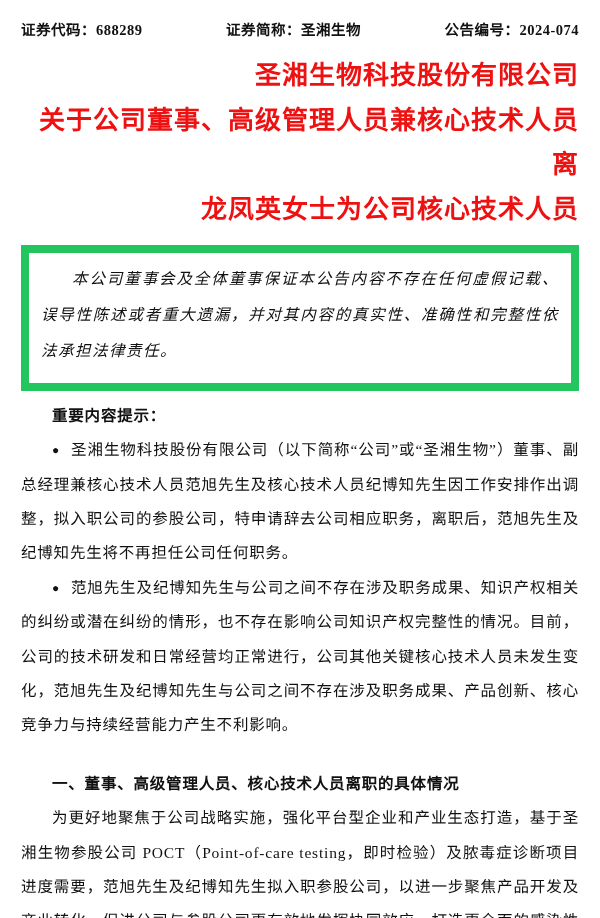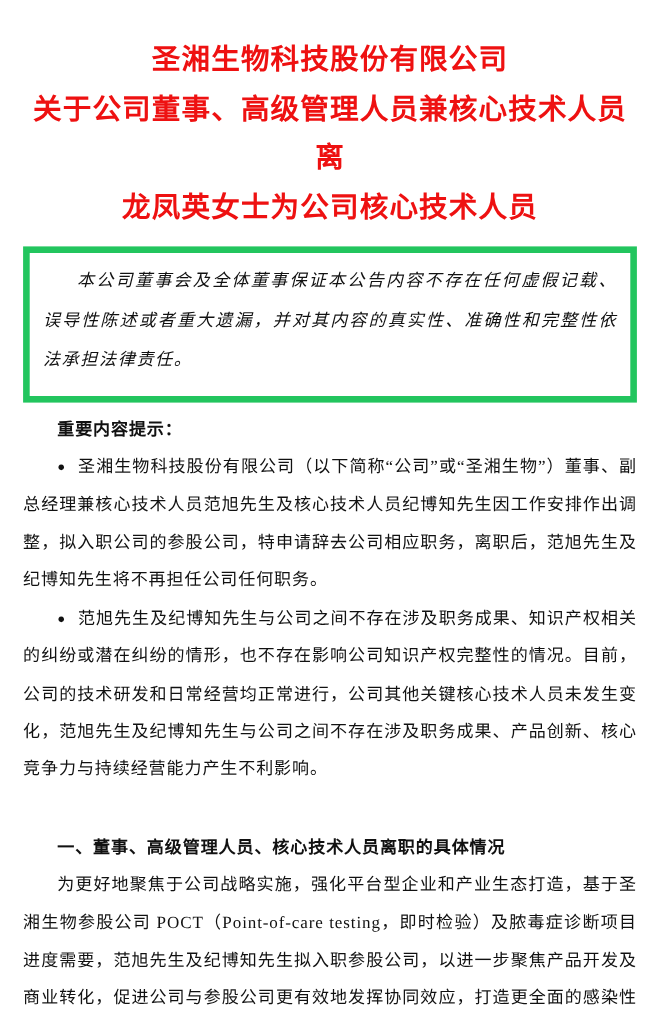--- a/index.html
+++ b/index.html
@@ -29,32 +29,32 @@
     font-weight: bold;
     font-size: 14.5px;
     letter-spacing: 0.5px;
     white-space: nowrap;
   }
   .doc-header .item { display: inline-block; }
 
   
   .doc-title {
     margin-top: 14px;
-    text-align: center;
+    text-align: right;
     font-family: "Liberation Sans", "DejaVu Sans", sans-serif;
     font-weight: bold;
     font-size: 26px;
     line-height: 1.72;
     letter-spacing: 1px;
   }
 
   
   .disclaimer {
     margin-top: 13px;
-    border: 6px solid #22c55e;
+    border: 8px solid #22c55e;
     padding: 8px 12px 14px 12px;
     font-style: italic;
     font-size: 15.5px;
     line-height: 2.32;
     text-align: justify;
     text-indent: 2em;
     letter-spacing: 1.5px;
   }
 
   .body-text {
@@ -75,31 +75,42 @@
     text-indent: 2em;
     text-align: justify;
   }
   .bullet-marker {
     font-size: 12px;
     margin-right: 0.9em;
     vertical-align: 1px;
   }
 
   .section-heading {
-    margin: 36px 0 0 0;
+    margin: 24px 0 0 0;
     text-indent: 2em;
     font-family: "Liberation Sans", "DejaVu Sans", sans-serif;
     font-weight: bold;
   }
 </style>
 </head>
 <body>
 
 <div class="page">
 
+  <div class="doc-header">
+    <div class="item">
+      <span>证券代码：</span><span>688289</span>
+    </div>
+    <div class="item">
+      <span>证券简称：</span><span>圣湘生物</span>
+    </div>
+    <div class="item">
+      <span>公告编号：</span><span>2024-074</span>
+    </div>
+  </div>
 
   <div class="doc-title" id="doc-title" style="color: rgb(238, 17, 17);">
     <div>圣湘生物科技股份有限公司</div>
     <div>关于公司董事、高级管理人员兼核心技术人员离</div>
     <div>龙凤英女士为公司核心技术人员</div>
   </div>
 
   <div class="disclaimer">
     <span>本公司董事会及全体董事保证本公告内容不存在任何虚假记载、误导性陈述或者重大遗漏，并对其内容的真实性、准确性和完整性依法承担法律责任。</span>
   </div>

